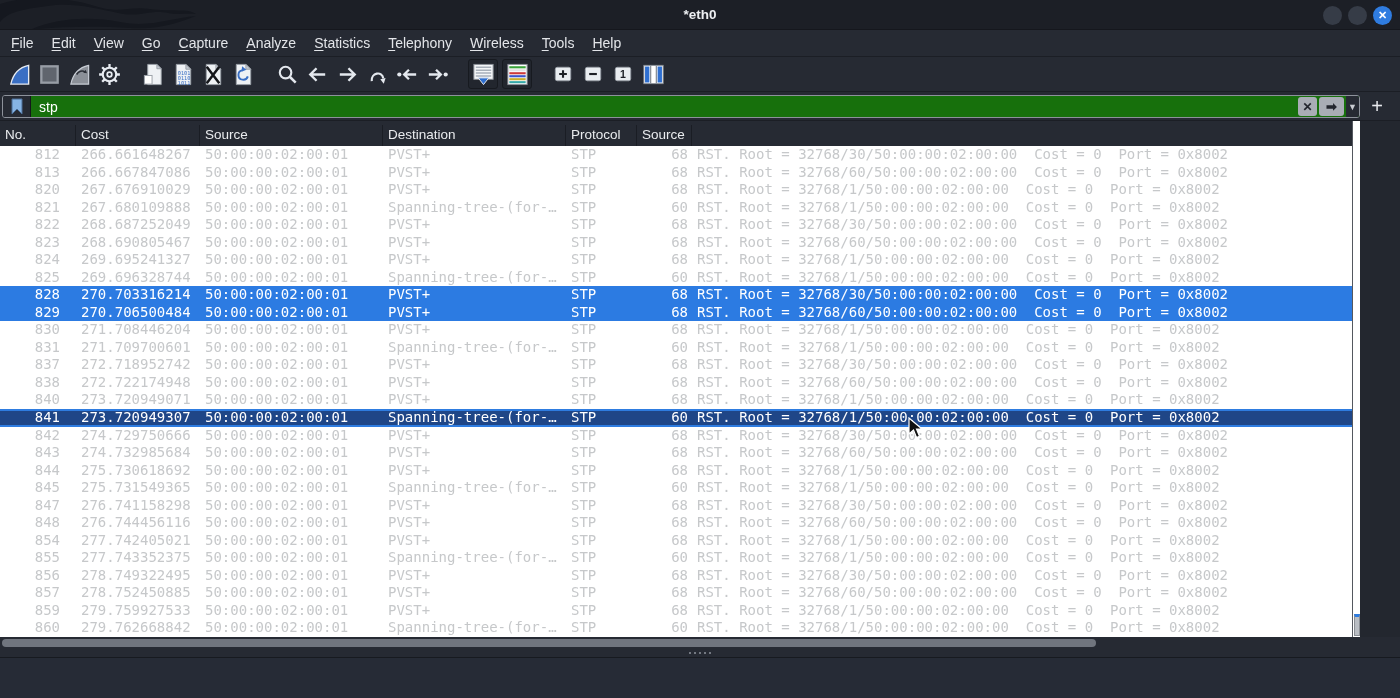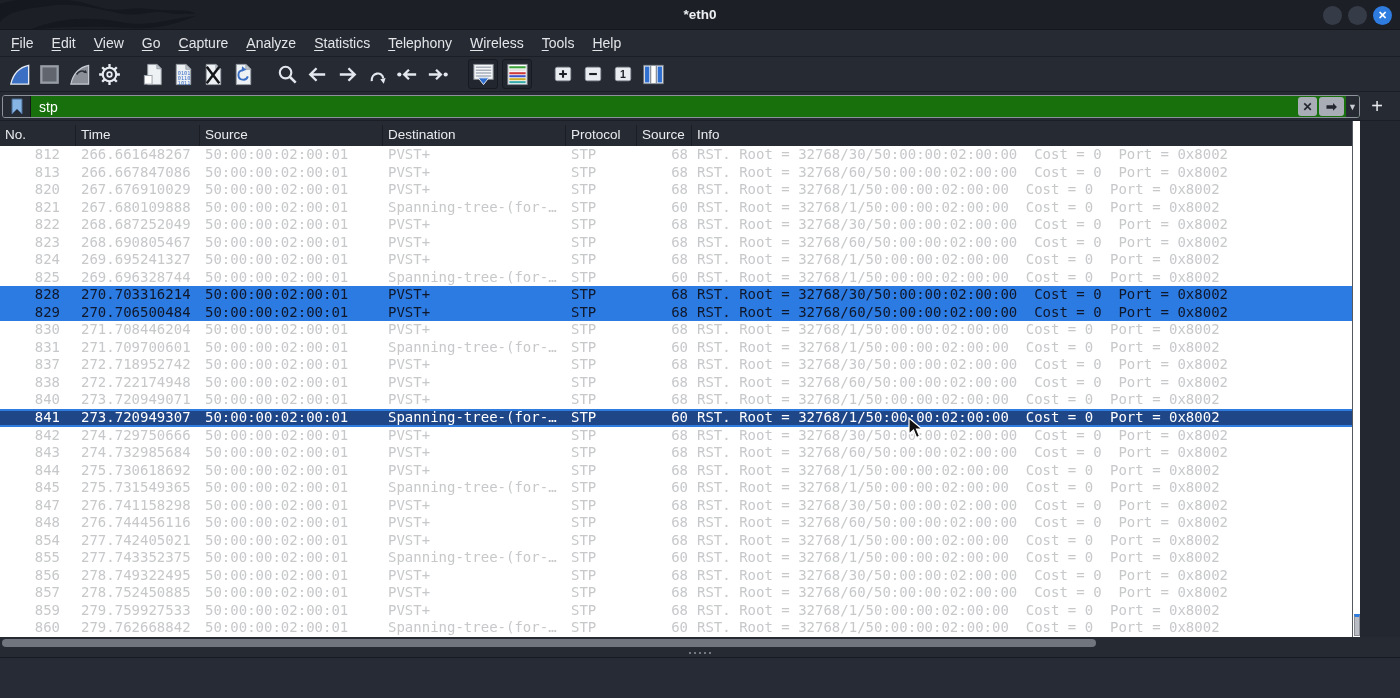--- a/index.html
+++ b/index.html
@@ -66,21 +66,21 @@
            padding-left:5px; border-right:1px solid #1a1d24; overflow:hidden;
            white-space:nowrap; flex-shrink:0; }
   .hcell.flexfill { flex:1; border-right:none; }
 
   .packet-list { position:absolute; left:0; top:146px; width:1352px; height:491px;
                  background:#ffffff; overflow:hidden;
                  font-family:"DejaVu Sans Mono", monospace; font-size:14px; }
   .prow { display:flex; height:17.54px; line-height:17.54px; color:#c6c8ca;
           white-space:pre; }
   .prow .cell { overflow:hidden; flex-shrink:0; }
-  .prow.state-selected { background:#2c7be2; color:#0f172a; }
+  .prow.state-selected { background:#2c7be2; color:#ffffff; }
   .prow.state-focused  { background:#1f4687; color:#ffffff;
                          border-top:2px solid #2e7ce0; border-bottom:2px solid #2e7ce0;
                          line-height:13.5px; }
   .cell.a-right { text-align:right; }
   .cell.flexfill { flex:1; }
 
   
   .vscrollbar { position:absolute; left:1352px; top:121px; width:8px; height:516px;
                 background:#ffffff; border-left:1px solid #54585f; }
   .vthumb { position:absolute; left:1px; bottom:1px; width:6px; height:22px;
@@ -347,26 +347,25 @@
               <span>▼</span>
             </span>
         </div>
       </div>
     </div>
     <div class="filter-add"><span>+</span></div>
   </div>
 
   <div class="table-header" id="table-header">
       <div class="hcell" style="width: 76px;">No.</div>
-      <div class="hcell" style="width: 124px;">Time</div>
+      <div class="hcell" style="width: 124px;">Cost</div>
       <div class="hcell" style="width: 183px;">Source</div>
       <div class="hcell" style="width: 183px;">Destination</div>
       <div class="hcell" style="width: 71px;">Protocol</div>
       <div class="hcell" style="width: 55px;">Source</div>
-      <div class="hcell flexfill">Info</div>
     </div>
 
   <div class="packet-list" id="packet-list">
       <div class="prow state-normal"><div class="cell a-right" style="width: 76px; padding-right: 16px;">812</div><div class="cell" style="width: 124px; padding-left: 5px;">266.661648267</div><div class="cell" style="width: 183px; padding-left: 5px;">50:00:00:02:00:01</div><div class="cell" style="width: 183px; padding-left: 5px;">PVST+</div><div class="cell" style="width: 71px; padding-left: 5px;">STP</div><div class="cell a-right" style="width: 55px; padding-right: 4px;">68</div><div class="cell flexfill" style="padding-left: 5px;">RST. Root = 32768/30/50:00:00:02:00:00  Cost = 0  Port = 0x8002</div></div>
       <div class="prow state-normal"><div class="cell a-right" style="width: 76px; padding-right: 16px;">813</div><div class="cell" style="width: 124px; padding-left: 5px;">266.667847086</div><div class="cell" style="width: 183px; padding-left: 5px;">50:00:00:02:00:01</div><div class="cell" style="width: 183px; padding-left: 5px;">PVST+</div><div class="cell" style="width: 71px; padding-left: 5px;">STP</div><div class="cell a-right" style="width: 55px; padding-right: 4px;">68</div><div class="cell flexfill" style="padding-left: 5px;">RST. Root = 32768/60/50:00:00:02:00:00  Cost = 0  Port = 0x8002</div></div>
       <div class="prow state-normal"><div class="cell a-right" style="width: 76px; padding-right: 16px;">820</div><div class="cell" style="width: 124px; padding-left: 5px;">267.676910029</div><div class="cell" style="width: 183px; padding-left: 5px;">50:00:00:02:00:01</div><div class="cell" style="width: 183px; padding-left: 5px;">PVST+</div><div class="cell" style="width: 71px; padding-left: 5px;">STP</div><div class="cell a-right" style="width: 55px; padding-right: 4px;">68</div><div class="cell flexfill" style="padding-left: 5px;">RST. Root = 32768/1/50:00:00:02:00:00  Cost = 0  Port = 0x8002</div></div>
       <div class="prow state-normal"><div class="cell a-right" style="width: 76px; padding-right: 16px;">821</div><div class="cell" style="width: 124px; padding-left: 5px;">267.680109888</div><div class="cell" style="width: 183px; padding-left: 5px;">50:00:00:02:00:01</div><div class="cell" style="width: 183px; padding-left: 5px;">Spanning-tree-(for-…</div><div class="cell" style="width: 71px; padding-left: 5px;">STP</div><div class="cell a-right" style="width: 55px; padding-right: 4px;">60</div><div class="cell flexfill" style="padding-left: 5px;">RST. Root = 32768/1/50:00:00:02:00:00  Cost = 0  Port = 0x8002</div></div>
       <div class="prow state-normal"><div class="cell a-right" style="width: 76px; padding-right: 16px;">822</div><div class="cell" style="width: 124px; padding-left: 5px;">268.687252049</div><div class="cell" style="width: 183px; padding-left: 5px;">50:00:00:02:00:01</div><div class="cell" style="width: 183px; padding-left: 5px;">PVST+</div><div class="cell" style="width: 71px; padding-left: 5px;">STP</div><div class="cell a-right" style="width: 55px; padding-right: 4px;">68</div><div class="cell flexfill" style="padding-left: 5px;">RST. Root = 32768/30/50:00:00:02:00:00  Cost = 0  Port = 0x8002</div></div>
       <div class="prow state-normal"><div class="cell a-right" style="width: 76px; padding-right: 16px;">823</div><div class="cell" style="width: 124px; padding-left: 5px;">268.690805467</div><div class="cell" style="width: 183px; padding-left: 5px;">50:00:00:02:00:01</div><div class="cell" style="width: 183px; padding-left: 5px;">PVST+</div><div class="cell" style="width: 71px; padding-left: 5px;">STP</div><div class="cell a-right" style="width: 55px; padding-right: 4px;">68</div><div class="cell flexfill" style="padding-left: 5px;">RST. Root = 32768/60/50:00:00:02:00:00  Cost = 0  Port = 0x8002</div></div>
       <div class="prow state-normal"><div class="cell a-right" style="width: 76px; padding-right: 16px;">824</div><div class="cell" style="width: 124px; padding-left: 5px;">269.695241327</div><div class="cell" style="width: 183px; padding-left: 5px;">50:00:00:02:00:01</div><div class="cell" style="width: 183px; padding-left: 5px;">PVST+</div><div class="cell" style="width: 71px; padding-left: 5px;">STP</div><div class="cell a-right" style="width: 55px; padding-right: 4px;">68</div><div class="cell flexfill" style="padding-left: 5px;">RST. Root = 32768/1/50:00:00:02:00:00  Cost = 0  Port = 0x8002</div></div>

